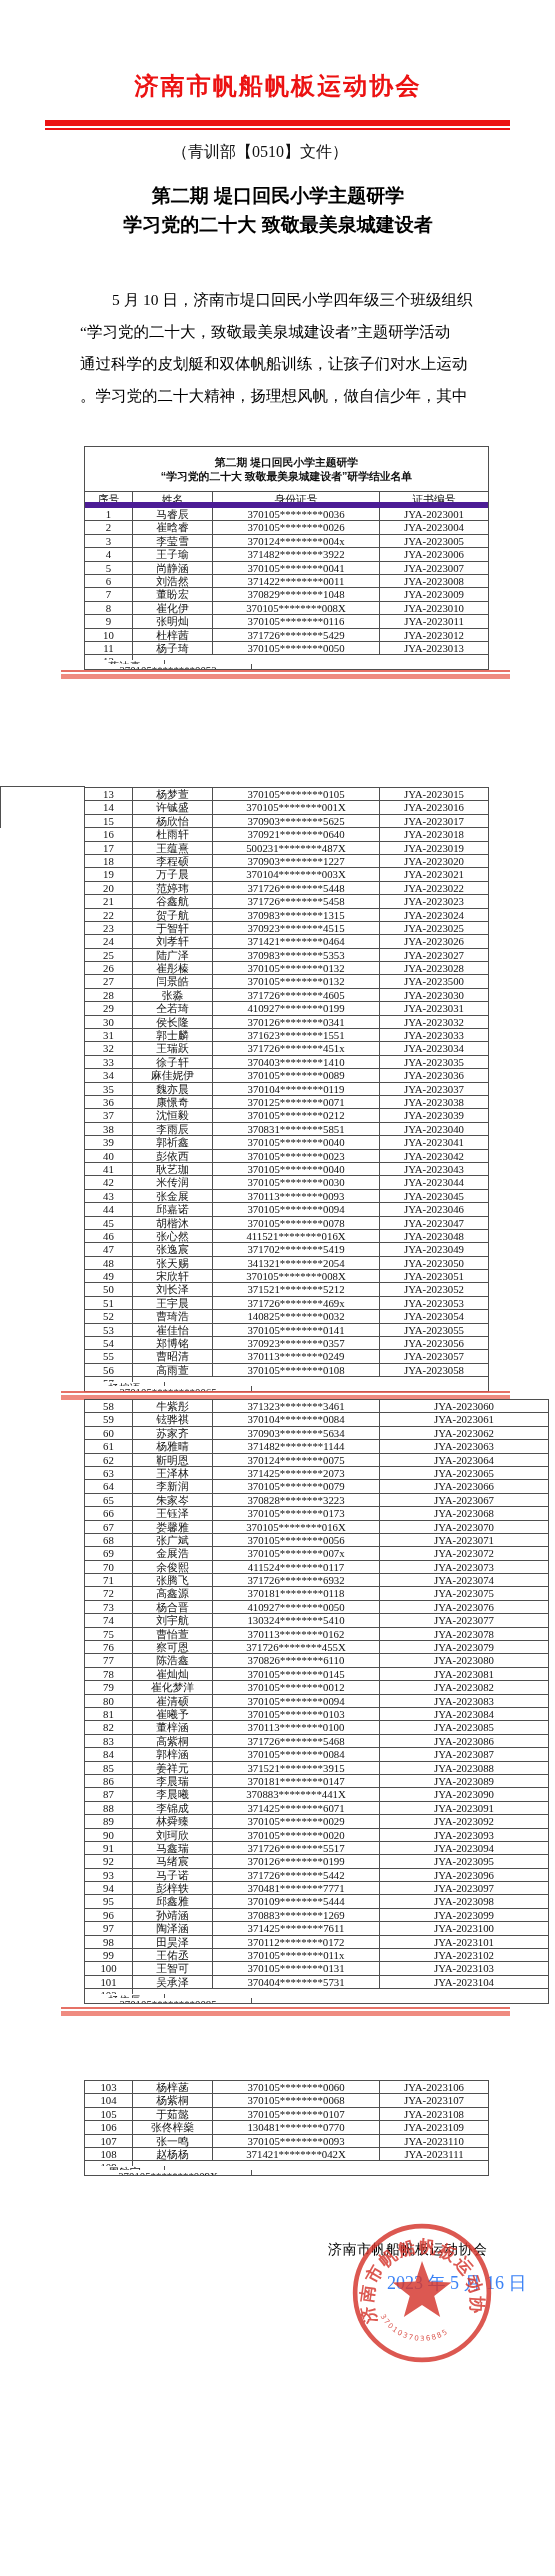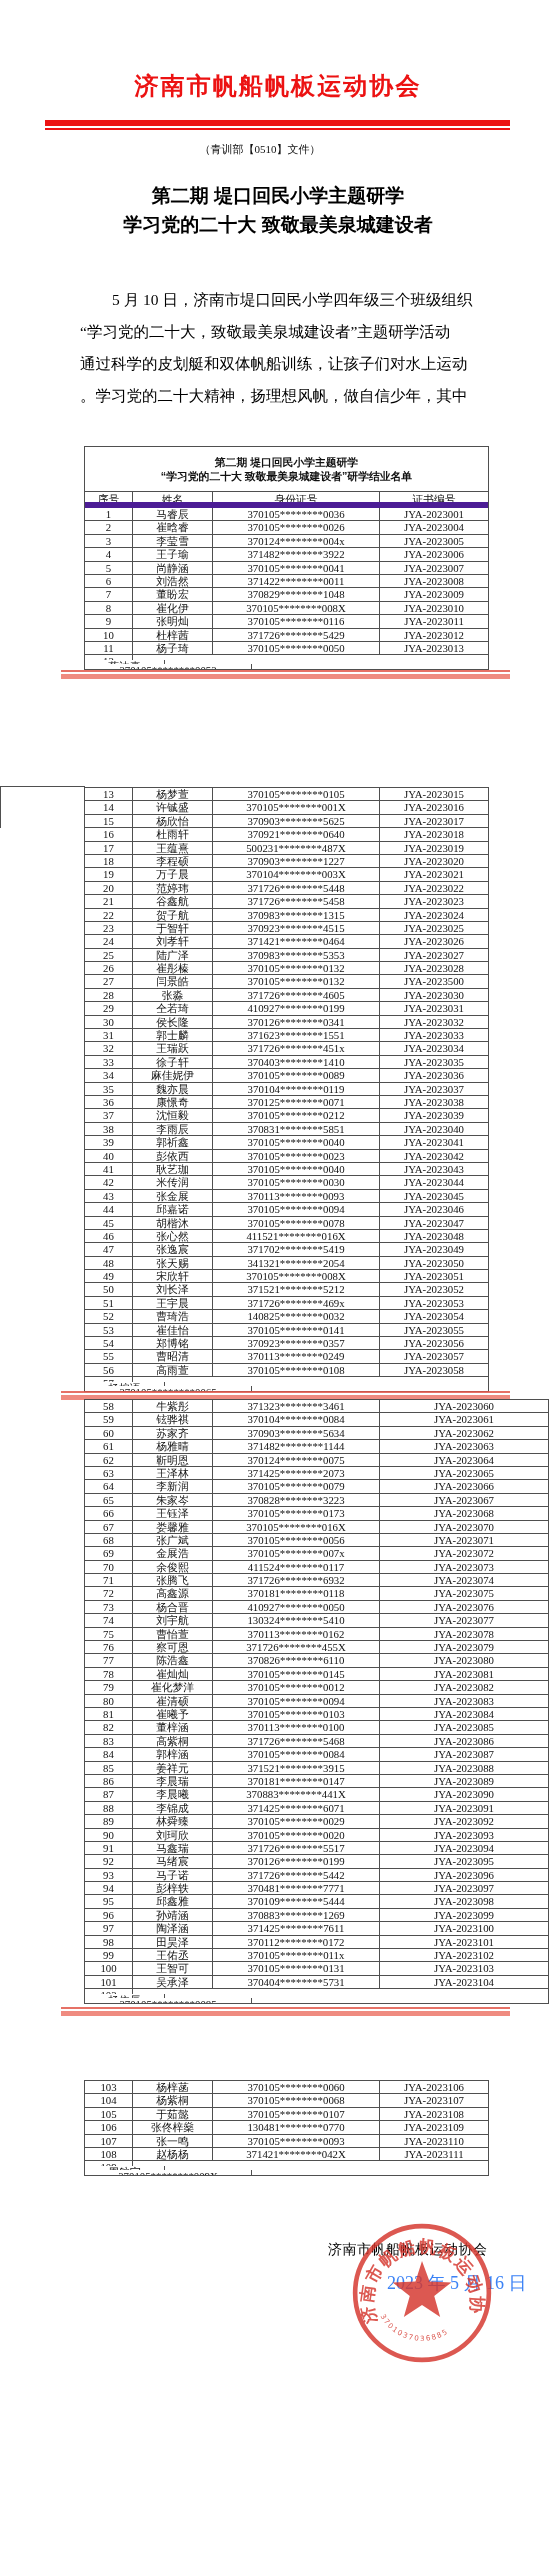--- a/index.html
+++ b/index.html
@@ -5,21 +5,21 @@
   html,body{margin:0;padding:0;background:#ffffff;}
   body{width:556px;height:2801px;position:relative;font-family:"Liberation Serif","DejaVu Serif",serif;color:#111;}
   .abs{position:absolute;}
   
   .org-title{top:70px;left:0;width:556px;text-align:center;font-family:"Liberation Sans","DejaVu Sans",sans-serif;
              font-weight:bold;font-size:24px;color:#ec1212;letter-spacing:2.1px;}
   .red-rule{left:45px;width:465px;}
   .red-rule .thick{height:6.2px;background:#ec1212;}
   .red-rule .gap{height:2.1px;}
   .red-rule .thin{height:1.5px;background:#ec1212;}
-  .file-line{top:142px;left:0;width:520px;text-align:center;font-size:11px;color:#111;}
+  .file-line{top:142px;left:0;width:520px;text-align:center;font-size:16px;color:#111;}
   .doc-heading{top:181px;left:0;width:556px;text-align:center;font-family:"Liberation Sans","DejaVu Sans",sans-serif;
                font-weight:bold;font-size:19px;line-height:29px;color:#000;}
   
   .body-para{top:275px;left:80px;width:398px;font-size:15.5px;line-height:32px;color:#000;}
   .body-para .para-line{height:32px;white-space:nowrap;}
   .body-para .para-line:first-child{text-indent:32px;margin-top:9px;}
   
   .t-section{border:1px solid #4f4f4f;background:#fff;box-sizing:border-box;}
   .t-title{box-sizing:border-box;height:45px;border-bottom:1px solid #4f4f4f;text-align:center;
            font-family:"Liberation Sans","DejaVu Sans",sans-serif;font-weight:bold;font-size:10.8px;

